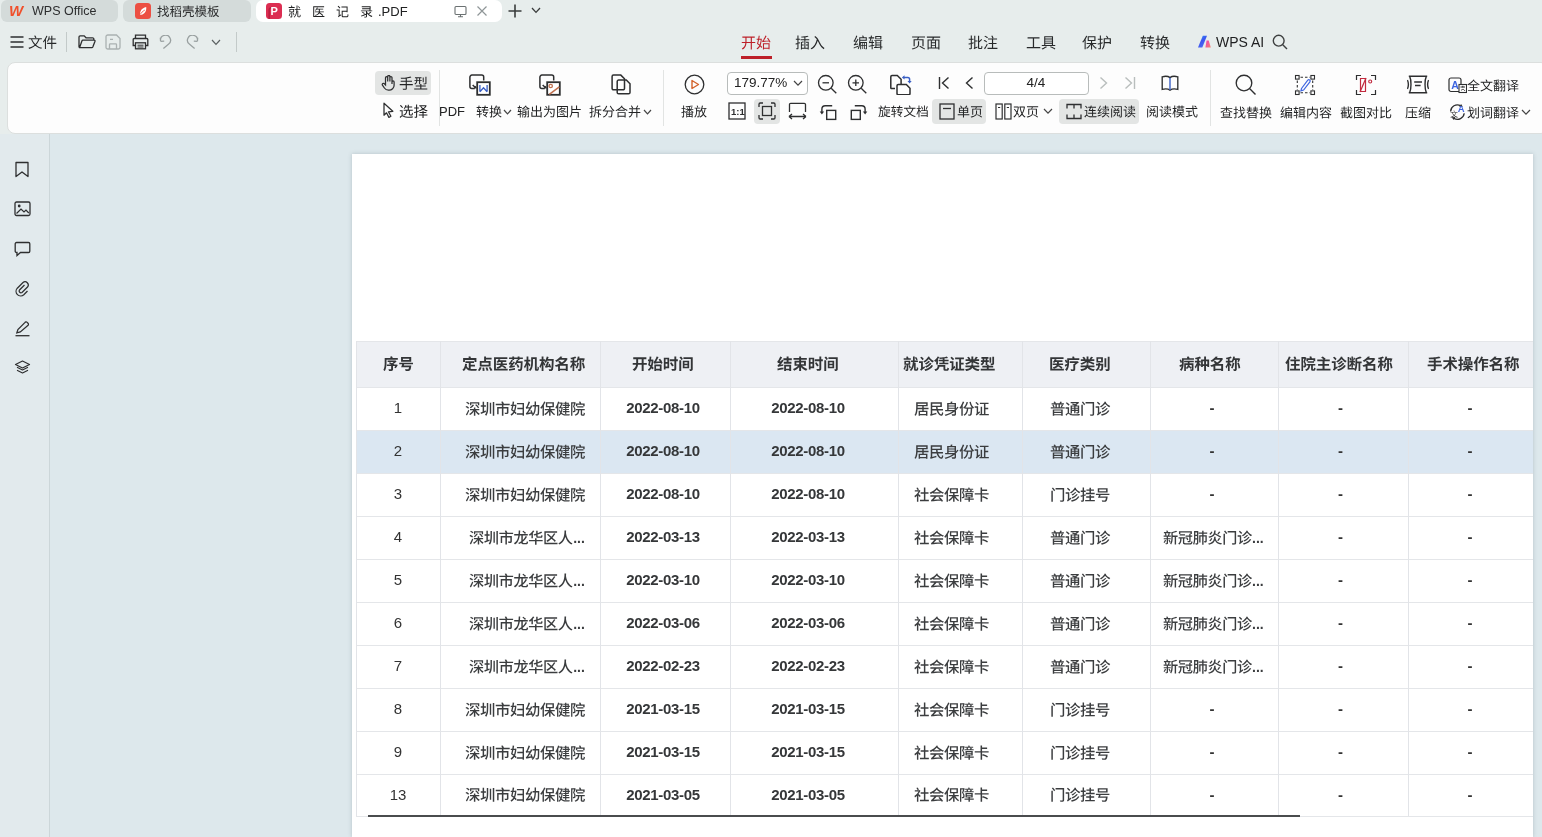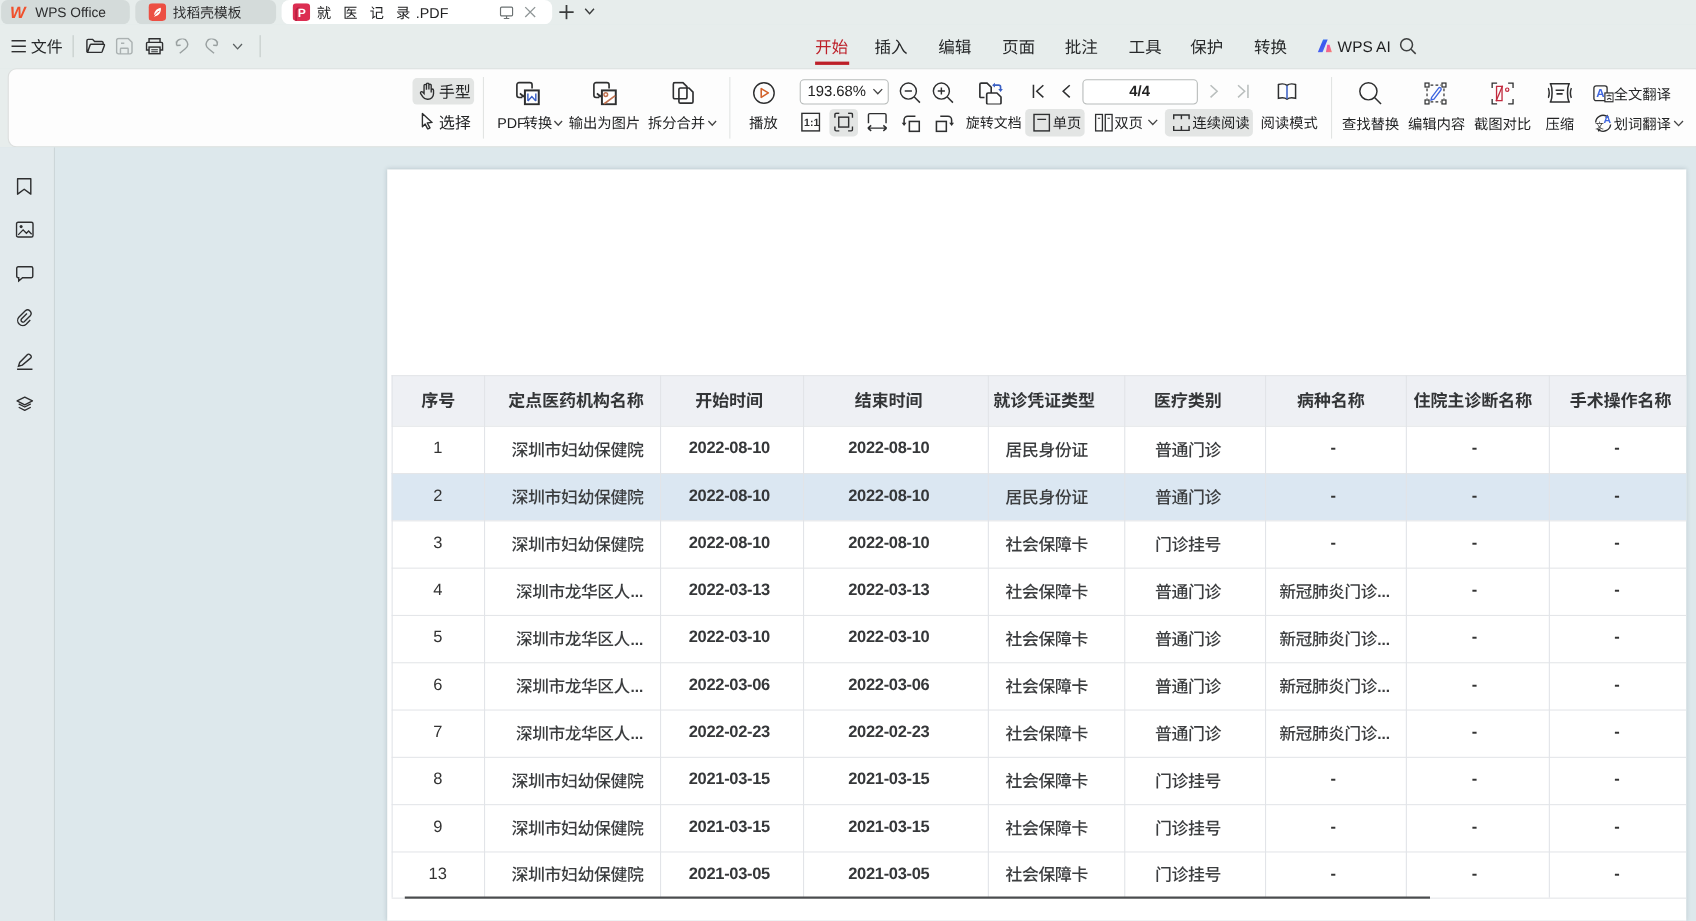--- a/index.html
+++ b/index.html
@@ -293,21 +293,21 @@
     <use href="#r9009" x="0"></use>
     <use href="#r62e9" x="1000"></use>
   </svg>
 <div style="position:absolute;left:439px;top:70px;width:1px;height:56px;background:#e2e4e3"></div>
 <svg style="position:absolute;left:468px;top:73px;width:23px;height:23px;" viewBox="0 0 23 23" fill="none">
     <path d="M15.7 7.4 V4.1 A2 2 0 0 0 13.7 2.1 L3.9 2.1 A2 2 0 0 0 1.9 4.1 L1.9 13.6 A2 2 0 0 0 3.9 15.6 L6.8 15.6 M4.7 11.9 Q6.2 13.6 8 14.6" stroke="#2e2f30" stroke-width="1.5" fill="none"></path>
     <path d="M8.9 15.4 L5.6 15.3 L7.5 12.7 Z" fill="#2e2f30"></path>
     <rect x="9.2" y="9.2" width="12.6" height="12.6" stroke="#2e2f30" stroke-width="1.8" fill="#fff"></rect>
     <path d="M11.9 12 V18.8 M19.1 12 V18.8 M11.9 18.8 L15.5 14.7 L19.1 18.8" stroke="#3a5fc4" stroke-width="1.3" fill="none"></path>
   </svg>
-<div style="position:absolute;left:452px;top:101.8px;font-size:13px;line-height:20px;color:#222324;font-weight:400;white-space:nowrap;">PDF</div>
+<div style="position:absolute;left:439px;top:101.8px;font-size:13px;line-height:20px;color:#222324;font-weight:400;white-space:nowrap;">PDF</div>
 <svg class="zh " style="width:26.0px;height:13px;position:absolute;left:476.0px;top:105.0px;" viewBox="0 0 2000 1000" fill="#222324">
     <use href="#r8f6c" x="0"></use>
     <use href="#r6362" x="1000"></use>
   </svg>
 <svg style="position:absolute;left:503px;top:108.5px;width:9px;height:7px;" viewBox="0 0 9 7" fill="none">
     <path d="M1 1 L4.5 4.8 L8 1" stroke="#444" stroke-width="1.2"></path>
   </svg>
 <svg style="position:absolute;left:538px;top:73px;width:23px;height:23px;" viewBox="0 0 23 23" fill="none">
     <path d="M15.7 7.4 V4.1 A2 2 0 0 0 13.7 2.1 L3.9 2.1 A2 2 0 0 0 1.9 4.1 L1.9 13.6 A2 2 0 0 0 3.9 15.6 L6.8 15.6 M4.7 11.9 Q6.2 13.6 8 14.6" stroke="#2e2f30" stroke-width="1.5" fill="none"></path>
     <path d="M8.9 15.4 L5.6 15.3 L7.5 12.7 Z" fill="#2e2f30"></path>
@@ -338,21 +338,21 @@
 <div style="position:absolute;left:663px;top:70px;width:1px;height:56px;background:#e2e4e3"></div>
 <svg style="position:absolute;left:684px;top:74px;width:21px;height:21px;" viewBox="0 0 21 21" fill="none">
     <circle cx="10.5" cy="10.5" r="9.3" stroke="#2e2f30" stroke-width="1.3"></circle>
     <path d="M8 6.5 L14.5 10.5 L8 14.5 Z" stroke="#d2622a" stroke-width="1.4" stroke-linejoin="round"></path>
   </svg>
 <svg class="zh " style="width:26.0px;height:13px;position:absolute;left:681.0px;top:105.0px;" viewBox="0 0 2000 1000" fill="#222324">
     <use href="#r64ad" x="0"></use>
     <use href="#r653e" x="1000"></use>
   </svg>
 <div style="position:absolute;left:727px;top:72px;width:81px;height:23px;background:#fff;border:1px solid #b8bcbb;border-radius:4px;box-sizing:border-box"></div>
-<div style="position:absolute;left:734px;top:73.4px;font-size:13.5px;line-height:20px;color:#222;font-weight:400;white-space:nowrap;">193.68%</div>
+<div style="position:absolute;left:734px;top:73.4px;font-size:13.5px;line-height:20px;color:#222;font-weight:400;white-space:nowrap;">179.77%</div>
 <svg style="position:absolute;left:793px;top:80px;width:10px;height:7px;" viewBox="0 0 10 7" fill="none">
     <path d="M1 1 L5 5.2 L9 1" stroke="#444" stroke-width="1.2"></path>
   </svg>
 <svg style="position:absolute;left:728px;top:102px;width:18px;height:18px;" viewBox="0 0 18 18" fill="none">
     <rect x="1" y="1" width="16" height="16" stroke="#2e2f30" stroke-width="1.3"></rect>
     <text x="3" y="12.7" font-size="9.5" font-weight="700" fill="#2e2f30" font-family="Liberation Sans">1:1</text>
   </svg>
 <div style="position:absolute;left:754px;top:99px;width:26px;height:25px;background:#e3e5e4;border-radius:4px"></div>
 <svg style="position:absolute;left:758px;top:102px;width:18px;height:18px;" viewBox="0 0 18 18" fill="none">
     <path d="M1 5 V2.2 A1.2 1.2 0 0 1 2.2 1 L5 1 M13 1 L15.8 1 A1.2 1.2 0 0 1 17 2.2 L17 5 M17 13 V15.8 A1.2 1.2 0 0 1 15.8 17 L13 17 M5 17 L2.2 17 A1.2 1.2 0 0 1 1 15.8 L1 13" stroke="#2e2f30" stroke-width="1.3"></path>
@@ -394,21 +394,21 @@
     <use href="#r6587" x="2000"></use>
     <use href="#r6863" x="3000"></use>
   </svg>
 <svg style="position:absolute;left:938px;top:76px;width:12px;height:14px;" viewBox="0 0 12 14" fill="none">
     <path d="M1.5 1 V13 M10.5 1.5 L4.5 7 L10.5 12.5" stroke="#2e2f30" stroke-width="1.4"></path>
   </svg>
 <svg style="position:absolute;left:965px;top:76px;width:9px;height:14px;" viewBox="0 0 9 14" fill="none">
     <path d="M7.5 1.5 L1.5 7 L7.5 12.5" stroke="#2e2f30" stroke-width="1.4"></path>
   </svg>
 <div style="position:absolute;left:984px;top:72px;width:105px;height:23px;background:#fff;border:1px solid #b8bcbb;border-radius:4px;box-sizing:border-box"></div>
-<div style="position:absolute;left:1036px;transform:translateX(-50%);top:73.4px;font-size:13.5px;line-height:20px;color:#222;font-weight:700;white-space:nowrap;">4/4</div>
+<div style="position:absolute;left:1036px;transform:translateX(-50%);top:73.4px;font-size:13.5px;line-height:20px;color:#222;font-weight:400;white-space:nowrap;">4/4</div>
 <svg style="position:absolute;left:1099px;top:76px;width:9px;height:14px;" viewBox="0 0 9 14" fill="none">
     <path d="M1.5 1.5 L7.5 7 L1.5 12.5" stroke="#b9bebd" stroke-width="1.4"></path>
   </svg>
 <svg style="position:absolute;left:1124px;top:76px;width:12px;height:14px;" viewBox="0 0 12 14" fill="none">
     <path d="M1.5 1.5 L7.5 7 L1.5 12.5 M10.5 1 V13" stroke="#b9bebd" stroke-width="1.4"></path>
   </svg>
 <svg style="position:absolute;left:1160px;top:74px;width:20px;height:19px;" viewBox="0 0 20 19" fill="none">
     <path d="M10 3.6 C8.2 2.2 5 2 2.2 2.8 L2.2 15.4 C5 14.7 8.2 14.8 10 16.2 C11.8 14.8 15 14.7 17.8 15.4 L17.8 2.8 C15 2 11.8 2.2 10 3.6 Z" stroke="#2e2f30" stroke-width="1.35" fill="none"></path>
     <path d="M10 3.8 V16" stroke="#3a5fc4" stroke-width="1.4"></path>
   </svg>

